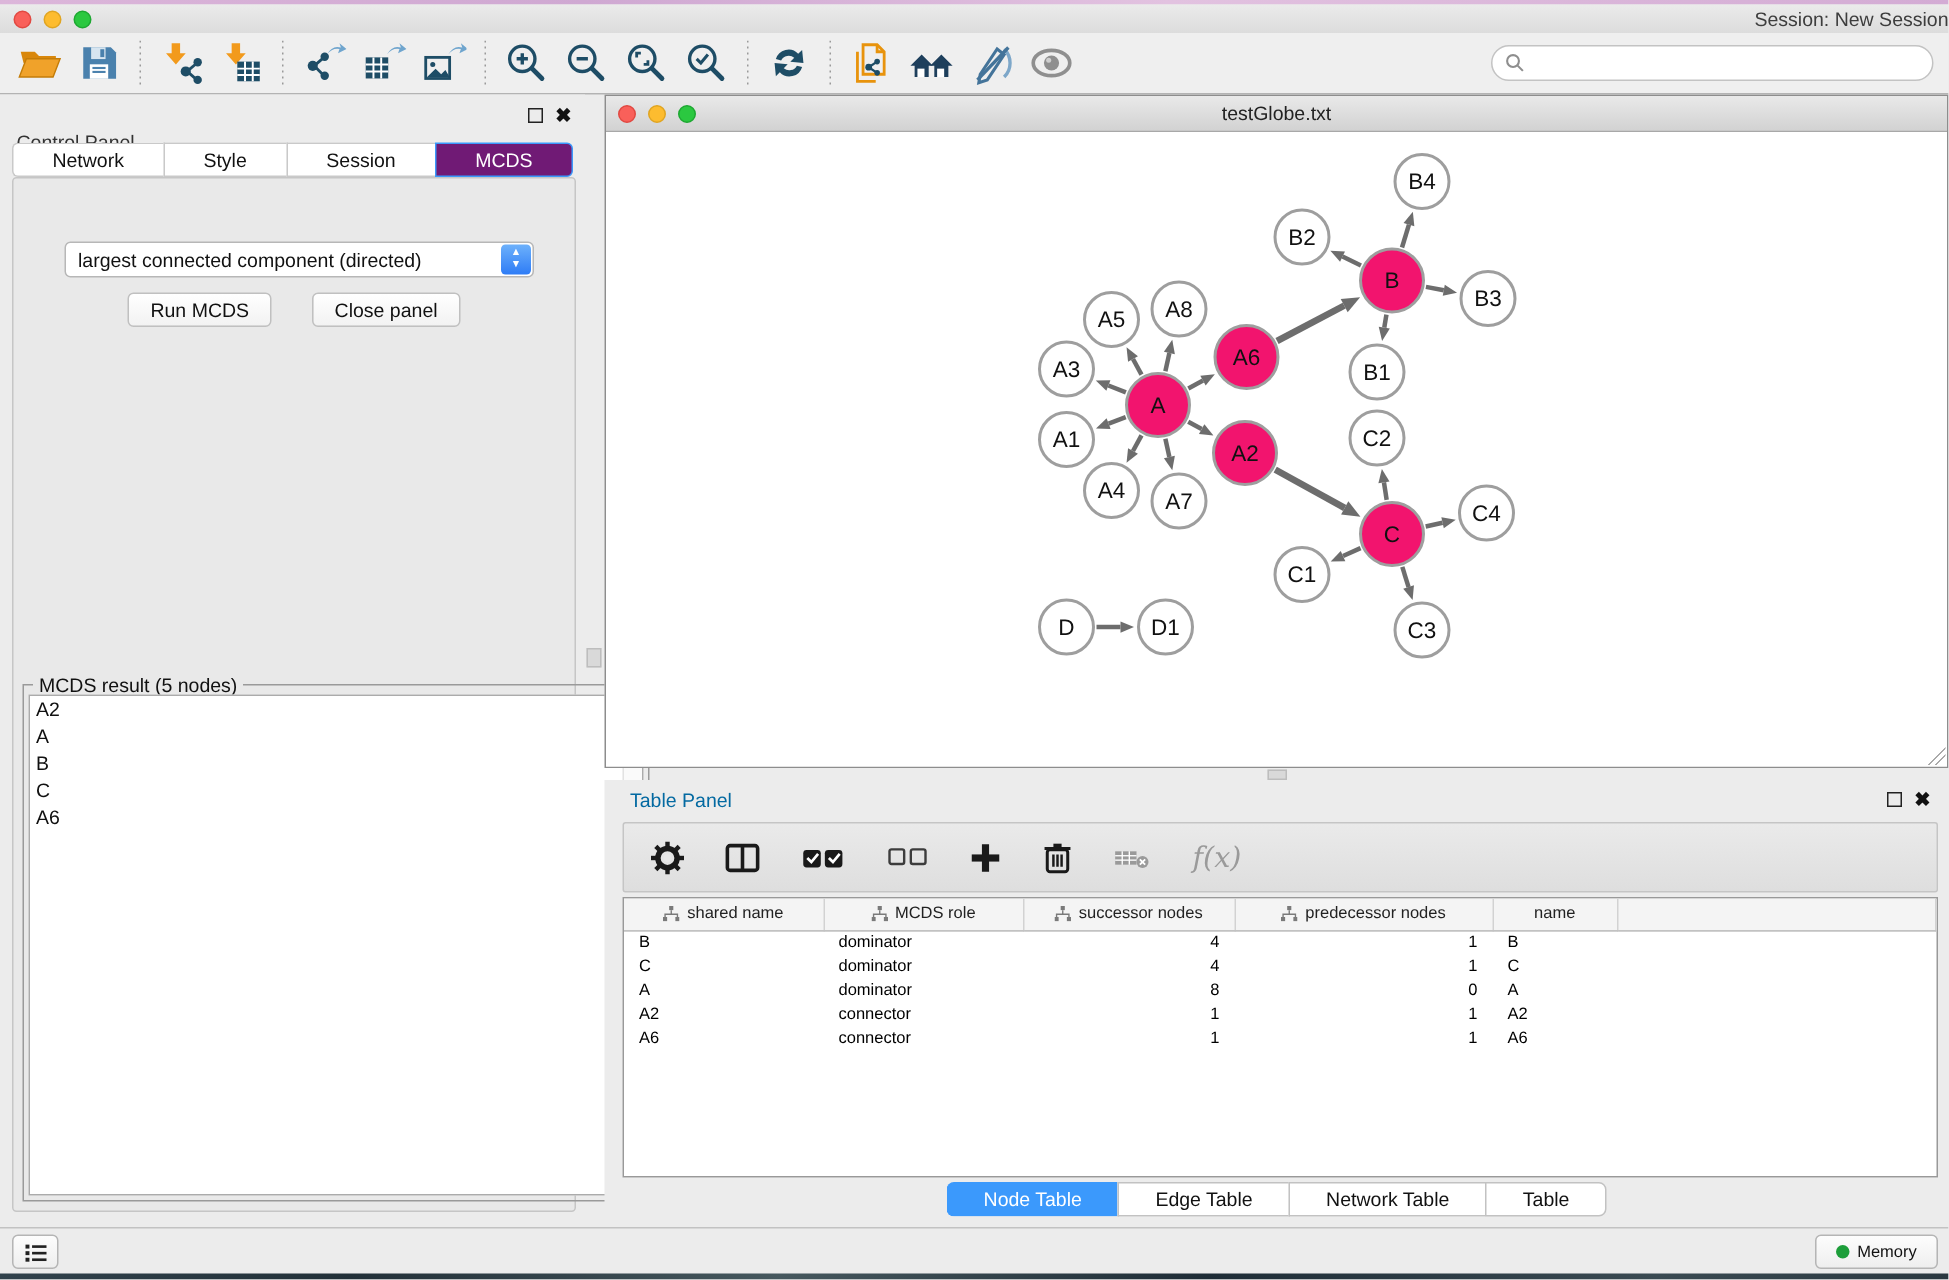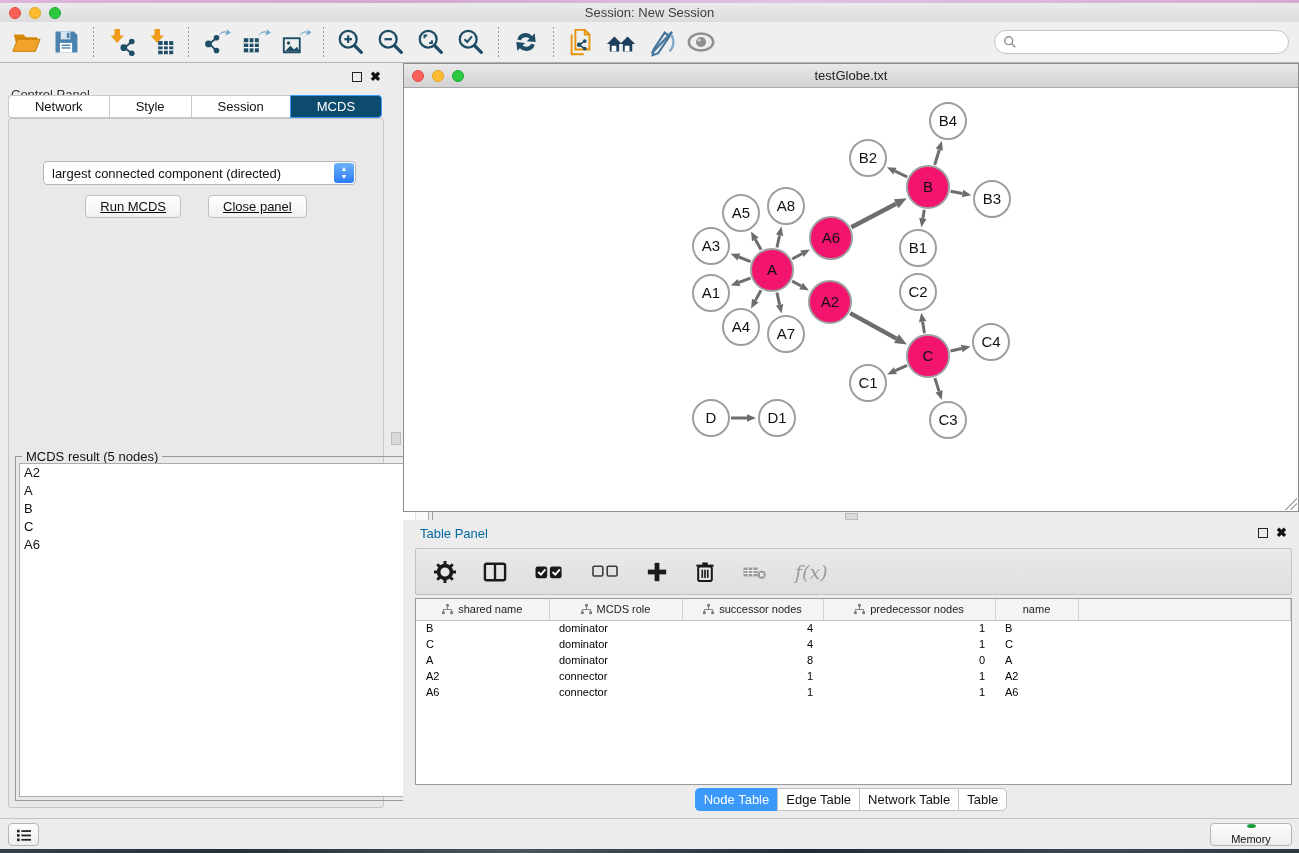--- a/index.html
+++ b/index.html
@@ -8,21 +8,21 @@
 
   
   #wallpaper-top { position:absolute; top:0; left:0; width:1299px; height:3px;
     background:linear-gradient(90deg,#dcb6da,#cfa8d2 30%,#e2c2e0 60%,#d3abd4); }
   #titlebar { position:absolute; top:3px; left:0; width:1299px; height:19px;
     background:linear-gradient(#ebebeb,#dcdcdc); display:flex; align-items:center; }
   .traffic { width:12px; height:12px; border-radius:50%; margin-left:8px; }
   .tl-red { background:#f9605a; border:1px solid #e14942; margin-left:9px; }
   .tl-yellow { background:#fdbc2f; border:1px solid #e0a522; }
   .tl-green { background:#2bc840; border:1px solid #1ea832; }
-  #titlebar .win-title { position:absolute; left:0; right:0; text-align:center;
+  #titlebar .win-title { position:absolute; left:0; right:0; text-align:right;
     font-size:13px; color:#3d3d3d; }
 
   
   #toolbar { position:absolute; top:22px; left:0; width:1299px; height:41px;
     background:#efefef; border-bottom:1px solid #b3b3b3;
     display:flex; align-items:center; padding-left:6px; }
   .tb-btn { width:40px; height:36px; display:flex; align-items:center; justify-content:center; }
   .tb-sep { width:1px; height:30px; margin:0 7px;
     background-image:linear-gradient(#9a9a9a 40%, transparent 40%);
     background-size:1px 4px; }
@@ -35,31 +35,31 @@
   #control-panel { position:absolute; top:63px; left:0; width:390px; height:755px; background:#ececec; }
   .cp-header { position:relative; height:28px; }
   .cp-title { position:absolute; left:11px; top:24px; font-size:13px; color:#333; }
   .panel-float { position:absolute; right:28px; top:9px; width:10px; height:10px; border:1.5px solid #222; }
   .panel-close { position:absolute; right:9px; top:6px; font-size:13px; font-weight:bold; color:#111; }
   .cp-tabs { position:absolute; top:32px; left:0; width:100%; display:flex; justify-content:center; }
   .cp-tab { font-size:13px; padding:3px 26px; background:#fff; border:1px solid #c9c9c9;
     border-right:none; color:#111; }
   .cp-tab:first-child { border-radius:4px 0 0 4px; }
   .cp-tab:last-child { border-radius:0 4px 4px 0; border-right:1px solid #c9c9c9; }
-  .cp-tab.selected { background:#0c4a6e; border-color:#3b99fc; color:#fff; }
+  .cp-tab.selected { background:#701a75; border-color:#3b99fc; color:#fff; }
   .cp-content { position:absolute; top:55px; left:8px; width:376px; height:690px;
     background:#e9e9e9; border:1px solid #c6c6c6; border-radius:3px; }
   .opt-label { position:absolute; top:20px; width:100%; text-align:center; font-size:13px; color:#111; }
   .opt-select { position:absolute; top:42px; left:34px; width:313px; height:24px; background:#fff;
     border:1px solid #b7b7b7; border-radius:4px; font-size:13px; color:#111;
     display:flex; align-items:center; padding-left:8px; }
   .opt-spinner { position:absolute; right:1px; top:1px; width:20px; height:20px; border-radius:3px;
     background:linear-gradient(#6db1fb,#2e7cf6); color:#fff; font-size:7px; line-height:8px;
     display:flex; flex-direction:column; align-items:center; justify-content:center; }
-  .cp-buttons { position:absolute; top:76px; width:100%; display:flex; justify-content:center; gap:27px;text-decoration:underline; }
+  .cp-buttons { position:absolute; top:76px; width:100%; display:flex; justify-content:center; gap:27px; }
   .mac-btn { background:linear-gradient(#ffffff,#f2f2f2); border:1px solid #c0c0c0; border-radius:4px;
     font-size:13px; color:#111; padding:3px 14px; font-family:"Liberation Sans",sans-serif; }
   .result-group { position:absolute; left:6px; top:337px; width:418px; height:345px;
     border:1px solid #9a9a9a; }
   .result-title { position:absolute; top:-8px; left:6px; background:#e9e9e9; padding:0 4px;
     font-size:13px; color:#111; }
   .result-list { position:absolute; left:3px; top:6px; right:3px; bottom:3px; background:#fff;
     border:1px solid #ababab; font-size:13px; color:#111; overflow:hidden; }
   .result-list .item { padding:1px 4px; line-height:16px; }
   .result-scroll { position:absolute; right:0; top:0; bottom:0; width:13px; background:#fafafa;
@@ -99,31 +99,31 @@
     background:#fff; border:1px solid #999; overflow:hidden; }
   table.data { border-collapse:collapse; table-layout:fixed; width:100%; }
   table.data col.c0{width:133px} table.data col.c1{width:133px} table.data col.c2{width:141px}
   table.data col.c3{width:172px} table.data col.c4{width:83px}
   table.data th { height:21px; background:#f4f4f4; border-right:1px solid #d2d2d2;
     border-bottom:1px solid #c2c2c2; font-size:11px; font-weight:normal; color:#222; }
   table.data th .hwrap { display:flex; align-items:center; justify-content:center; gap:5px; }
   table.data td { height:16px; font-size:11px; color:#000; padding:0 10px; white-space:nowrap; }
   td.al { text-align:left; } td.ar { text-align:right; }
   .tp-tabs { position:absolute; top:268px; width:100%; display:flex; justify-content:center; }
-  .tp-tab { font-size:13px; padding:3px 8px; background:#fff; border:1px solid #c2c2c2;
+  .tp-tab { font-size:13px; padding:3px 24px; background:#fff; border:1px solid #c2c2c2;
     border-right:none; color:#111; }
   .tp-tab:first-child { border-radius:5px 0 0 5px; }
   .tp-tab:last-child { border-radius:0 5px 5px 0; border-right:1px solid #c2c2c2; }
   .tp-tab.selected { background:#3b99fc; border-color:#3b99fc; color:#fff; }
 
   
   #status-bar { position:absolute; top:818px; left:0; width:1299px; height:31px;
     background:#ececec; border-top:1px solid #c2c2c2; }
   .sb-btn { position:absolute; top:4px; height:23px; background:linear-gradient(#fdfdfd,#eeeeee);
-    border:1px solid #b5b5b5; border-radius:4px; display:flex; align-items:center; justify-content:center;flex-direction:column; }
+    border:1px solid #b5b5b5; border-radius:4px; display:flex; align-items:center; justify-content:center; }
   #sb-list { left:8px; width:31px; }
   #sb-memory { right:7px; width:82px; gap:5px; font-size:11px; color:#111; }
   .mem-dot { width:9px; height:9px; border-radius:50%; background:#1d9e3a; }
   #wallpaper-bottom { position:absolute; top:849px; left:0; width:1299px; height:4px;
     background:linear-gradient(90deg,#31424c,#223038 18%,#46585e 40%,#1e2c36 62%,#3a4a52 85%,#2a3840); }
 </style>
 </head>
 <body>
 
 <div id="wallpaper-top"></div>

